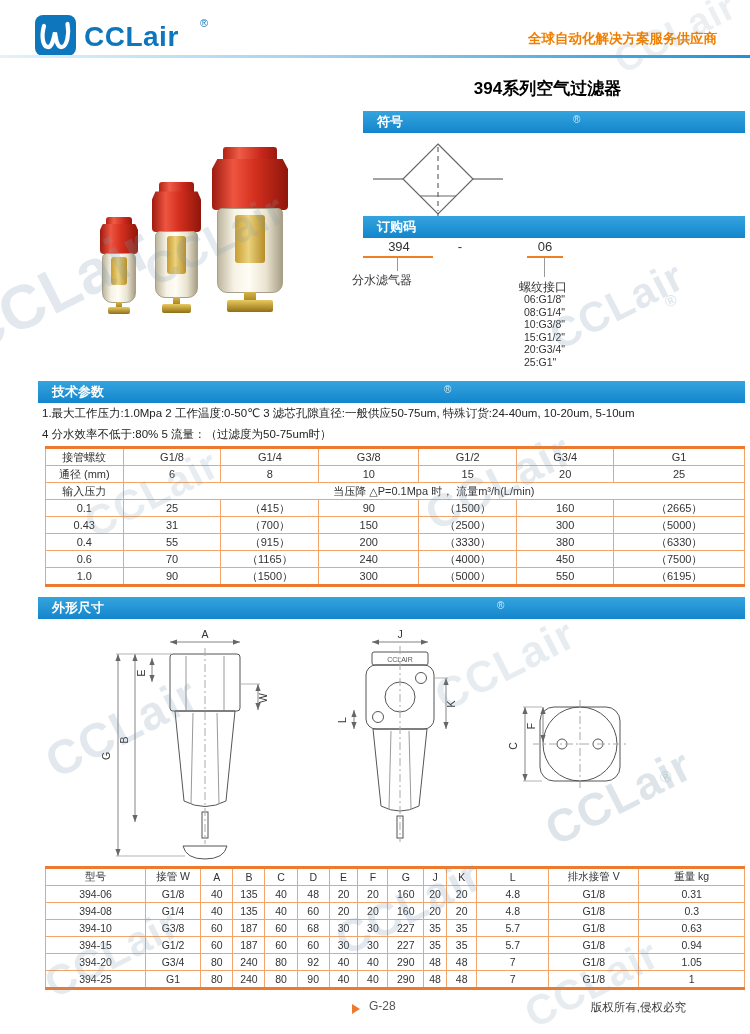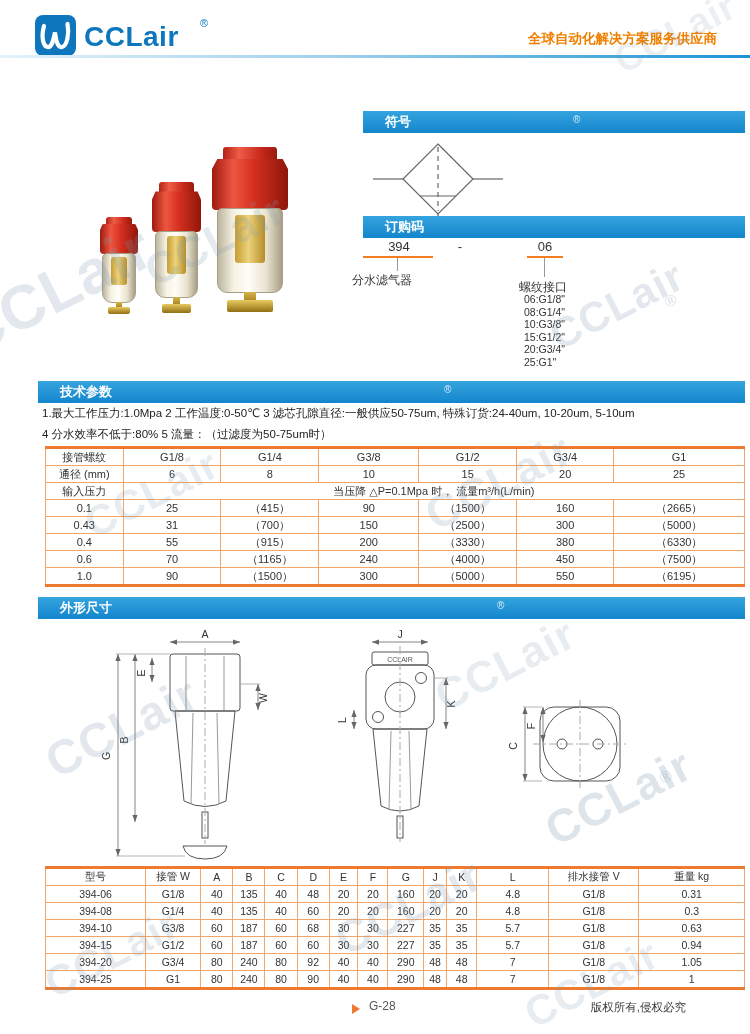--- a/index.html
+++ b/index.html
@@ -11,21 +11,21 @@
   .logo-badge{left:35px;top:15px;width:41px;height:41px;background:#0e76bd;border-radius:8px;}
   .wordmark{left:84px;top:21px;font-size:28px;font-weight:bold;color:#0e76bd;letter-spacing:.5px;}
   .logo-reg{left:200px;top:17px;font-size:11px;color:#0e76bd;}
   .tagline{right:33px;top:30px;font-size:13.5px;font-weight:bold;color:#f07f00;}
   .divider{left:0;top:55px;width:750px;height:3px;
            background:linear-gradient(90deg,#e3f2fb,#9fd0ec 45%,#1a93d6);}
   .page-title{left:350px;top:77px;width:395px;text-align:center;font-size:17px;font-weight:bold;color:#000;}
 
   
   .bar{height:22px;background:linear-gradient(180deg,#35a4de,#1385cc);color:#fff;
-       font-size:13px;font-weight:bold;line-height:22px;padding-left:22px;box-sizing:border-box;}
+       font-size:13px;font-weight:bold;line-height:22px;padding-left:14px;box-sizing:border-box;}
   .bar-reg{font-size:10px;color:rgba(255,255,255,.8);}
 
   
   .code{font-size:13px;color:#333;text-align:center;}
   .uline{height:2px;background:#f07f23;}
   .conn{width:1px;background:#999;}
   .ord-label{font-size:12px;color:#333;}
   .port-options{left:524px;top:293px;font-size:10.5px;line-height:12.6px;color:#333;
                 list-style:none;margin:0;padding:0;}
 
@@ -78,20 +78,21 @@
   <div class="abs logo-badge">
     <svg width="41" height="41" viewBox="0 0 41 41">
       <path d="M9 11 C6 22 8 31 12.5 32 C17 33 18.5 24 20 17.5 C21 24 22 33 27 32 C32 31 34.5 19 32.5 9" stroke="#fff" stroke-width="4.2" fill="none" stroke-linecap="round"></path>
     </svg>
   </div>
   <div class="abs wordmark">CCLair</div>
   <div class="abs logo-reg">®</div>
   <div class="abs tagline">全球自动化解决方案服务供应商</div>
   <div class="abs divider"></div>
 
+  <div class="abs page-title">394系列空气过滤器</div>
 
   <div class="filter" style="left:100px;top:217px;width:38px;height:100px;">
     <div class="cap-top"></div>
     <div class="cap"></div>
     <div class="bowl"></div>
     <div class="cart"></div>
     <div class="stem"></div>
     <div class="tee"></div>
   </div>
   <div class="filter" style="left:152px;top:182px;width:49px;height:135px;">

